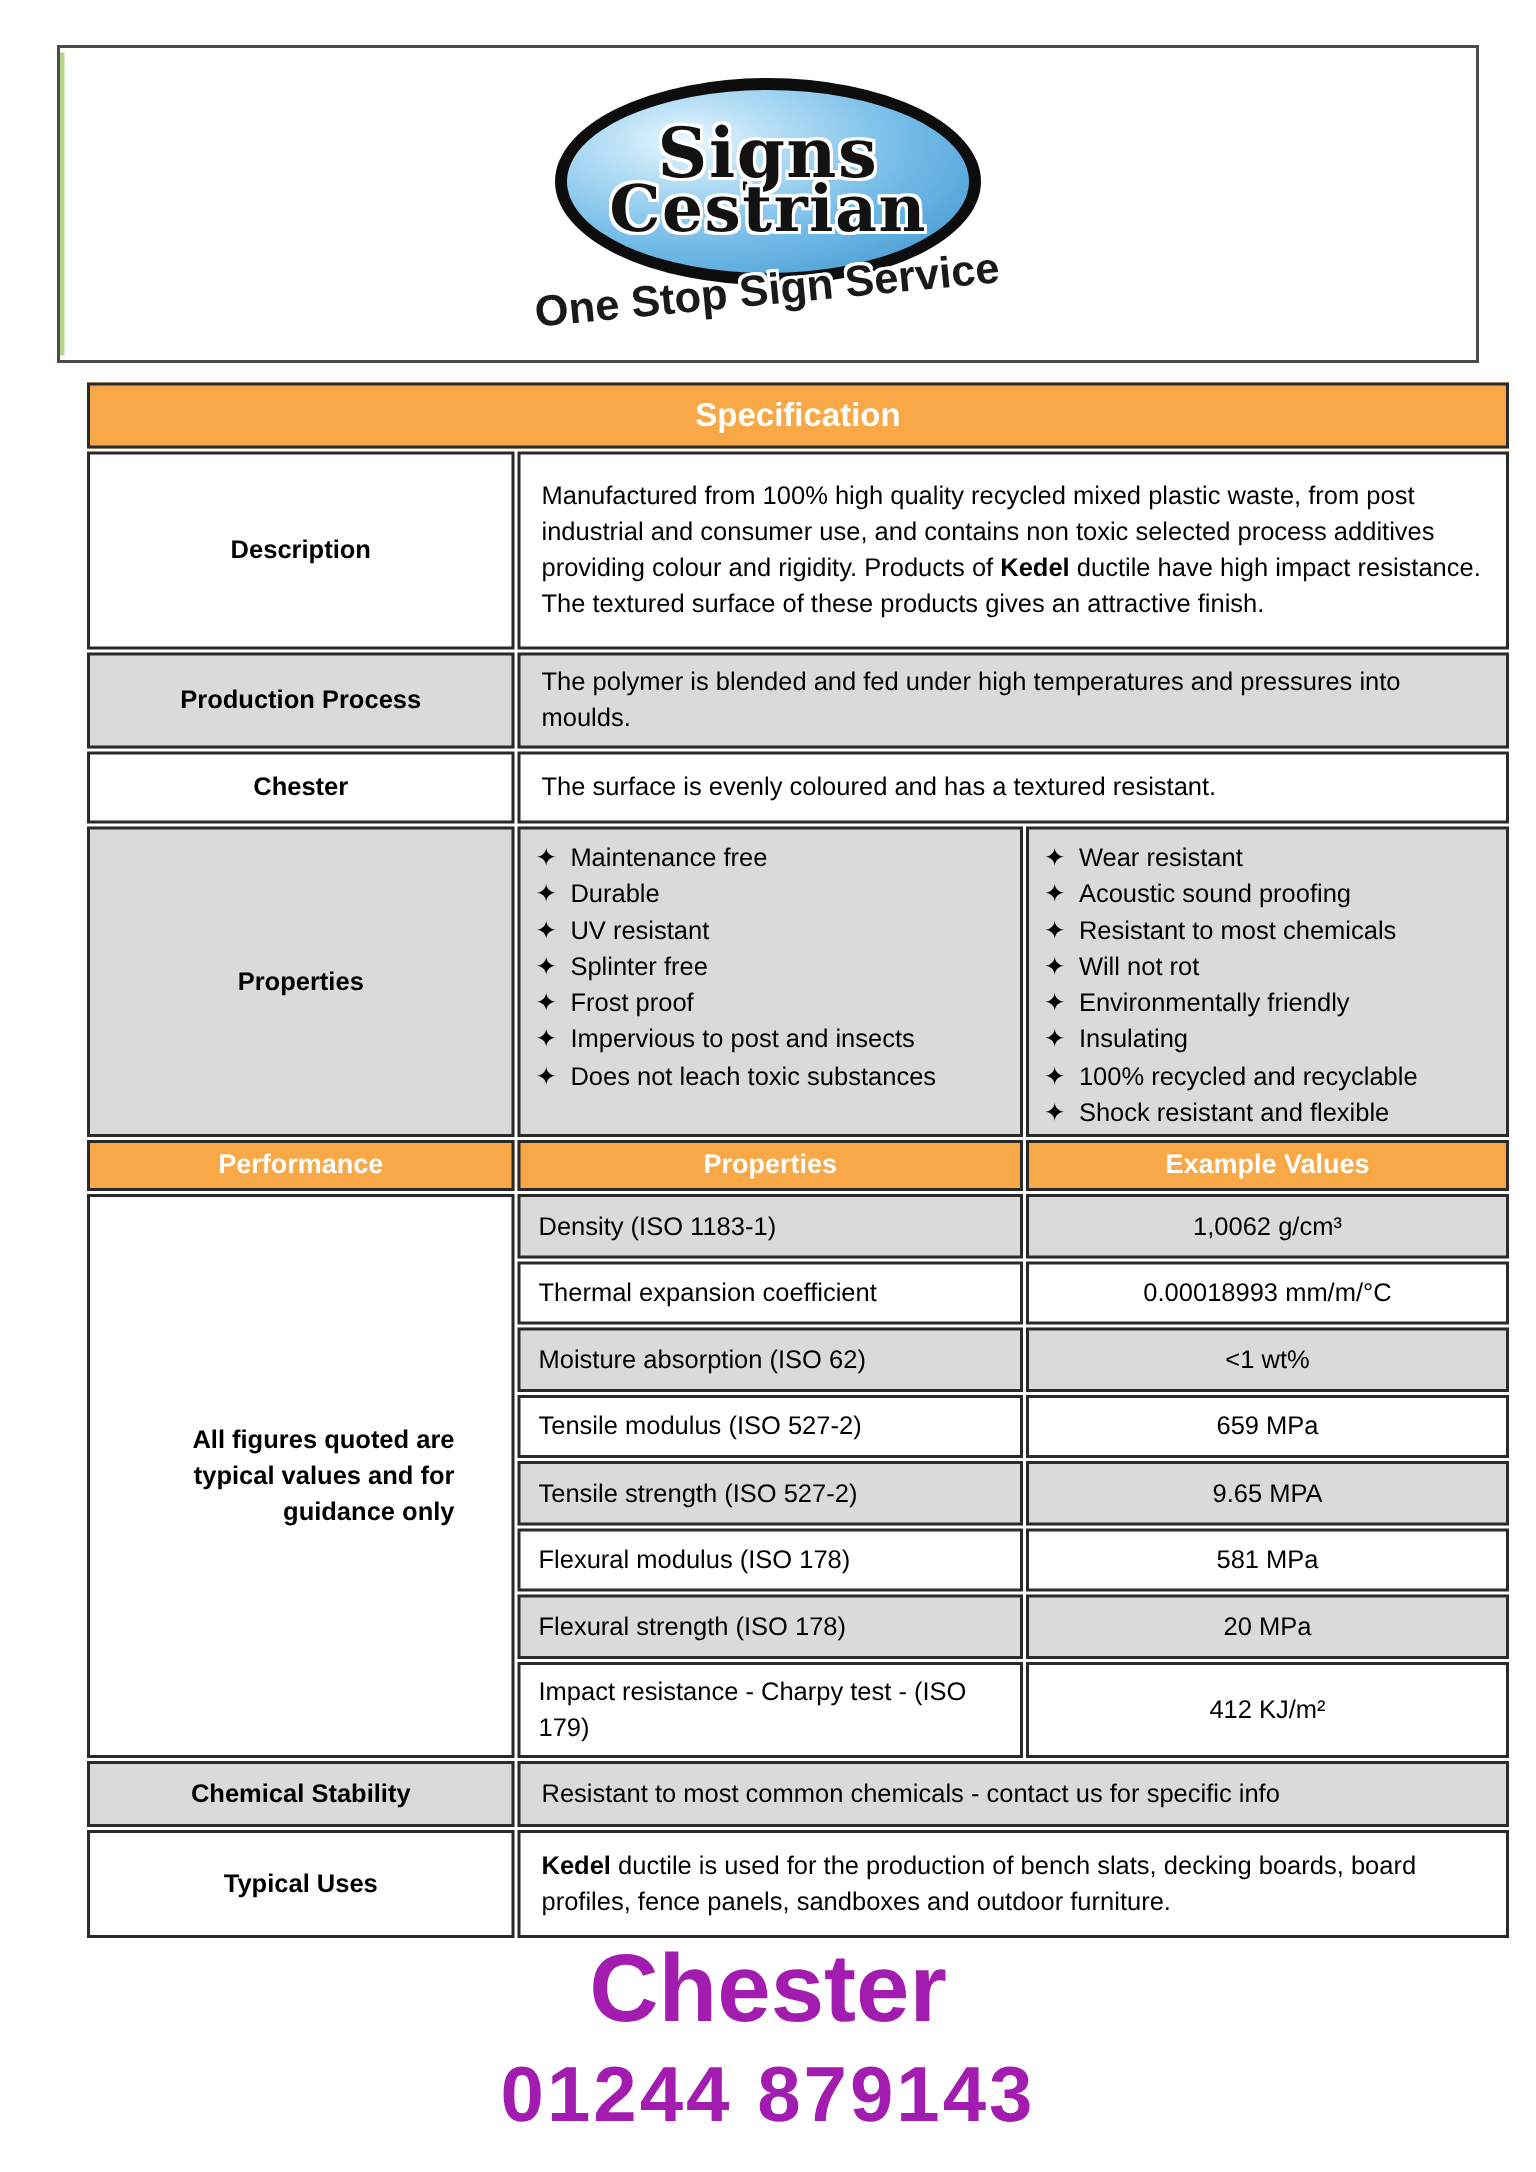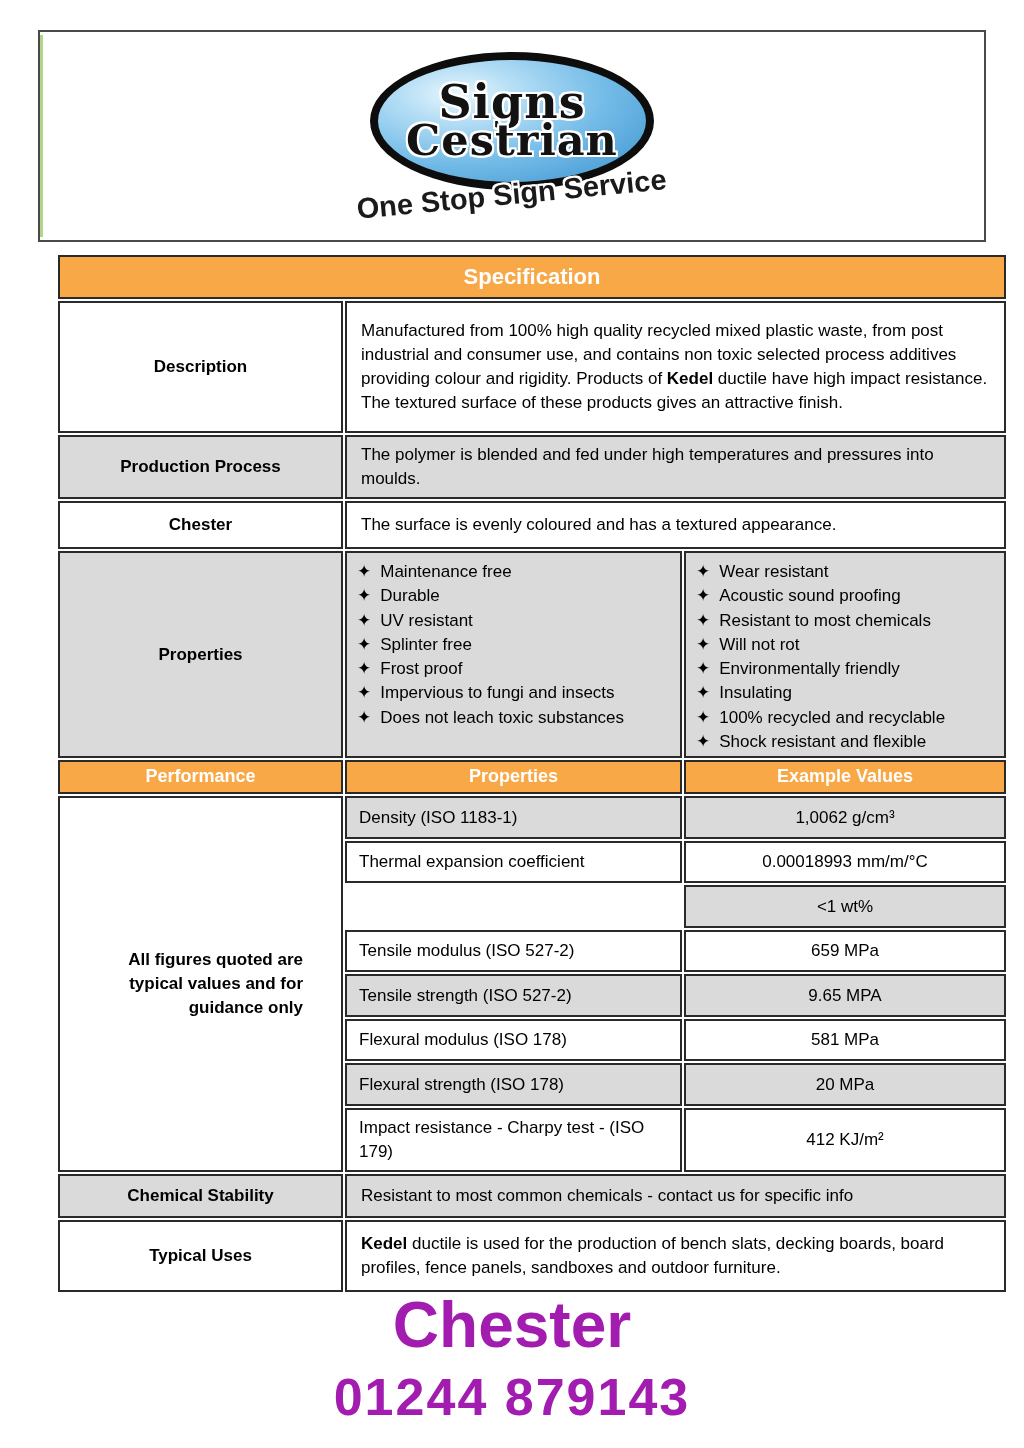--- a/index.html
+++ b/index.html
@@ -111,21 +111,21 @@
 
     <div class="cell c1 label-cell">Description</div>
     <div class="cell c23 text-cell">
       <p style="margin:0"><span>Manufactured from 100% high quality recycled mixed plastic waste, from post industrial and consumer use, and contains non toxic selected process additives providing colour and rigidity. Products of </span><b>Kedel</b><span> ductile have high impact resistance. The textured surface of these products gives an attractive finish.</span></p>
     </div>
 
     <div class="cell c1 gray label-cell">Production Process</div>
     <div class="cell c23 gray text-cell">The polymer is blended and fed under high temperatures and pressures into moulds.</div>
 
     <div class="cell c1 label-cell">Chester</div>
-    <div class="cell c23 text-cell">The surface is evenly coloured and has a textured appearance.</div>
+    <div class="cell c23 text-cell">The surface is evenly coloured and has a textured resistant.</div>
 
     <div class="cell c1 gray label-cell">Properties</div>
     <div class="cell c2 gray bullets-cell">
       <ul class="bullets">
         <li>
             <span class="star">✦</span>
             <span>Maintenance free</span>
           </li>
         <li>
             <span class="star">✦</span>
@@ -138,21 +138,21 @@
         <li>
             <span class="star">✦</span>
             <span>Splinter free</span>
           </li>
         <li>
             <span class="star">✦</span>
             <span>Frost proof</span>
           </li>
         <li>
             <span class="star">✦</span>
-            <span>Impervious to fungi and insects</span>
+            <span>Impervious to post and insects</span>
           </li>
         <li>
             <span class="star">✦</span>
             <span>Does not leach toxic substances</span>
           </li>
       </ul>
     </div>
     <div class="cell c3 gray bullets-cell">
       <ul class="bullets">
         <li>
@@ -195,20 +195,21 @@
     <div class="cell c3 orange hdr-cell">Example Values</div>
 
     <div class="cell c1 note-cell">All figures quoted are typical values and for guidance only</div>
 
     <div class="cell c2 gray prop-cell">Density (ISO 1183-1)</div>
     <div class="cell c3 gray val-cell">1,0062 g/cm³</div>
 
     <div class="cell c2 prop-cell">Thermal expansion coefficient</div>
     <div class="cell c3 val-cell">0.00018993 mm/m/°C</div>
 
+    <div class="cell c2 gray prop-cell">Moisture absorption (ISO 62)</div>
     <div class="cell c3 gray val-cell">&lt;1 wt%</div>
 
     <div class="cell c2 prop-cell">Tensile modulus (ISO 527-2)</div>
     <div class="cell c3 val-cell">659 MPa</div>
 
     <div class="cell c2 gray prop-cell">Tensile strength (ISO 527-2)</div>
     <div class="cell c3 gray val-cell">9.65 MPA</div>
 
     <div class="cell c2 prop-cell">Flexural modulus (ISO 178)</div>
     <div class="cell c3 val-cell">581 MPa</div>

